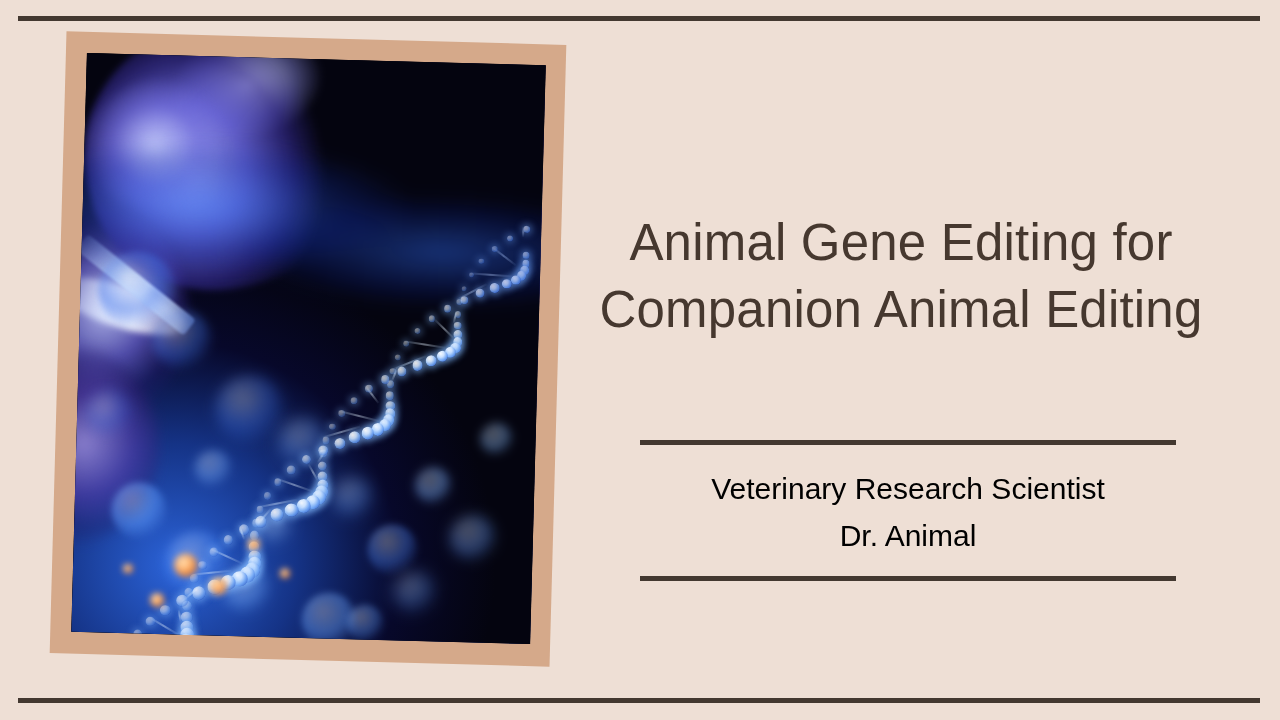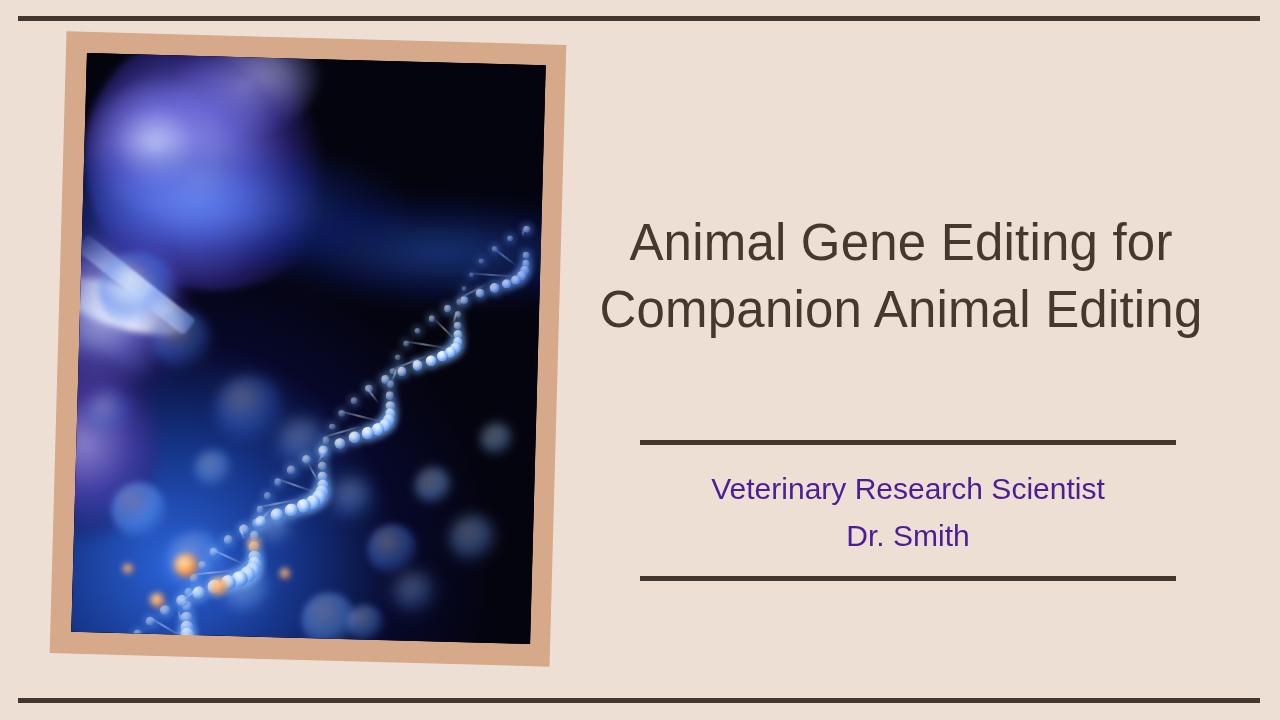--- a/index.html
+++ b/index.html
@@ -176,21 +176,21 @@
     width: 536px;
   }
   .sub-rule {
     width: 100%;
     height: 5px;
     background: #433830;
   }
   #subtitle-lines {
     padding: 20px 0 16px 0;
     text-align: center;
-    color: #4c1d95;
+    color: #000000;
     font-size: 30px;
     line-height: 1.58;
     font-weight: 400;
   }
 </style>
 </head>
 <body>
 
 <div id="slide">
 
@@ -357,19 +357,19 @@
         </div>
     </div>
   </div>
 
   <h1 id="title">Animal Gene Editing for Companion Animal Editing</h1>
 
   <div id="subtitle-block">
     <div class="sub-rule"></div>
     <div id="subtitle-lines">
       <div>Veterinary Research Scientist</div>
-      <div>Dr. Smith</div>
+      <div>Dr. Animal</div>
     </div>
     <div class="sub-rule"></div>
   </div>
 
   <div id="rule-bottom" class="slide-rule"></div>
 </div>
 
 </body></html>

